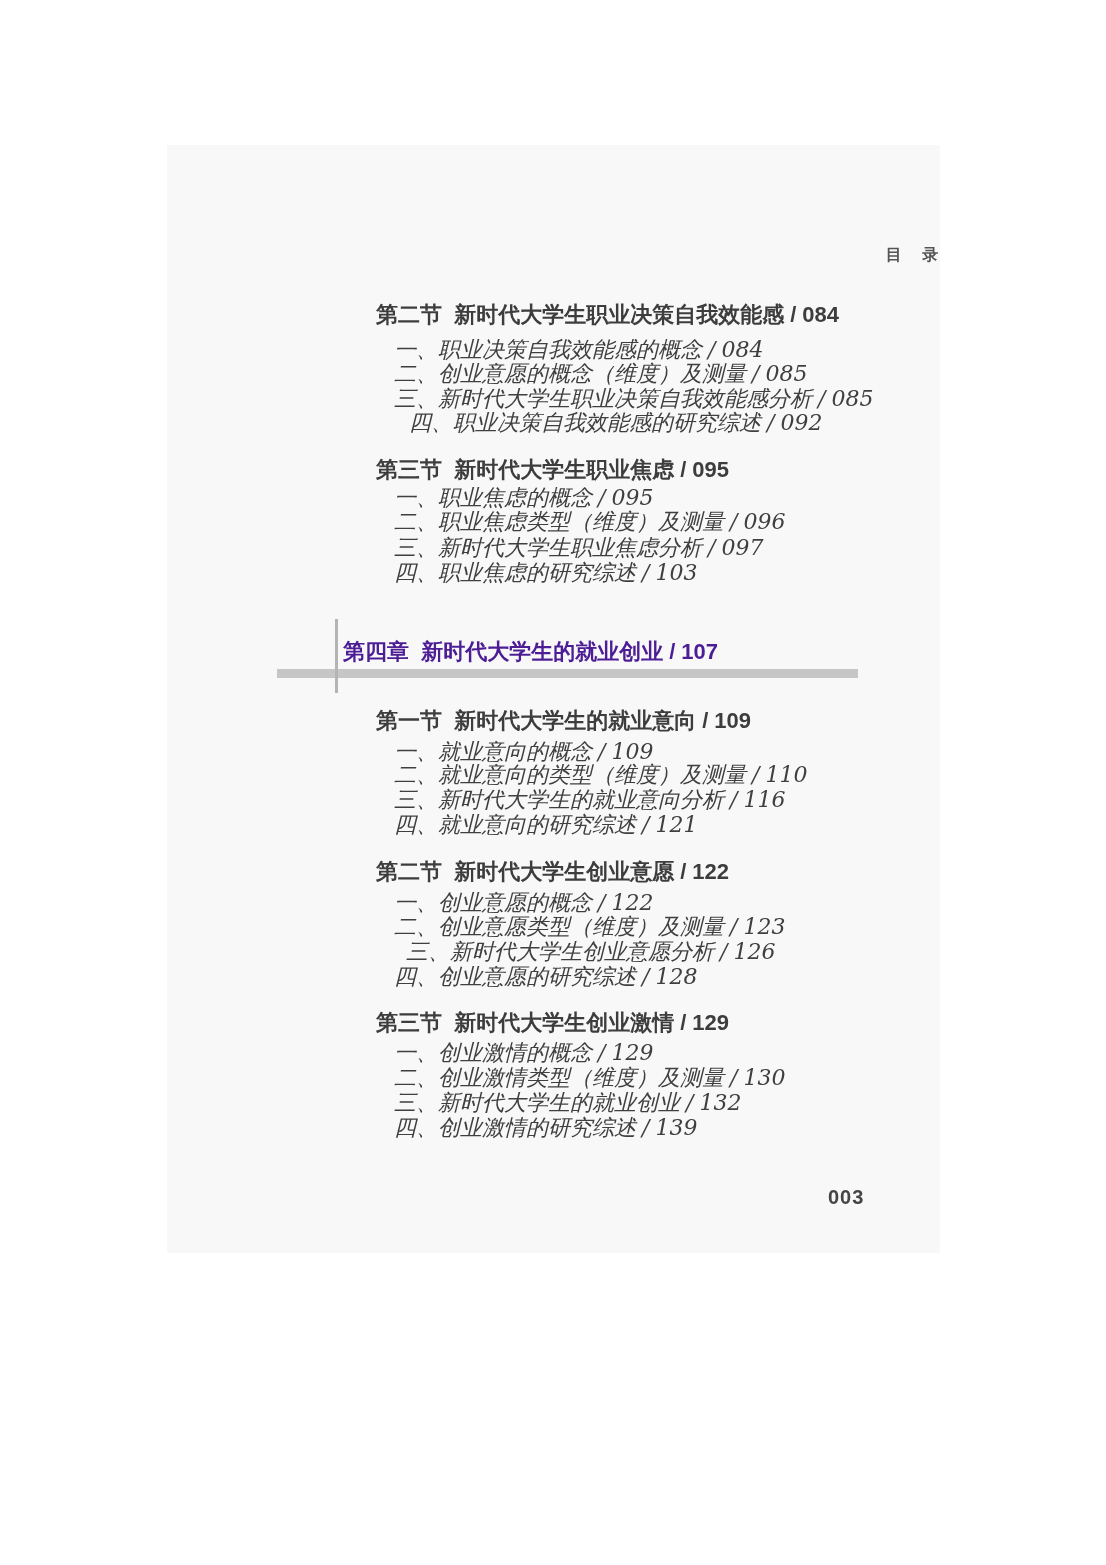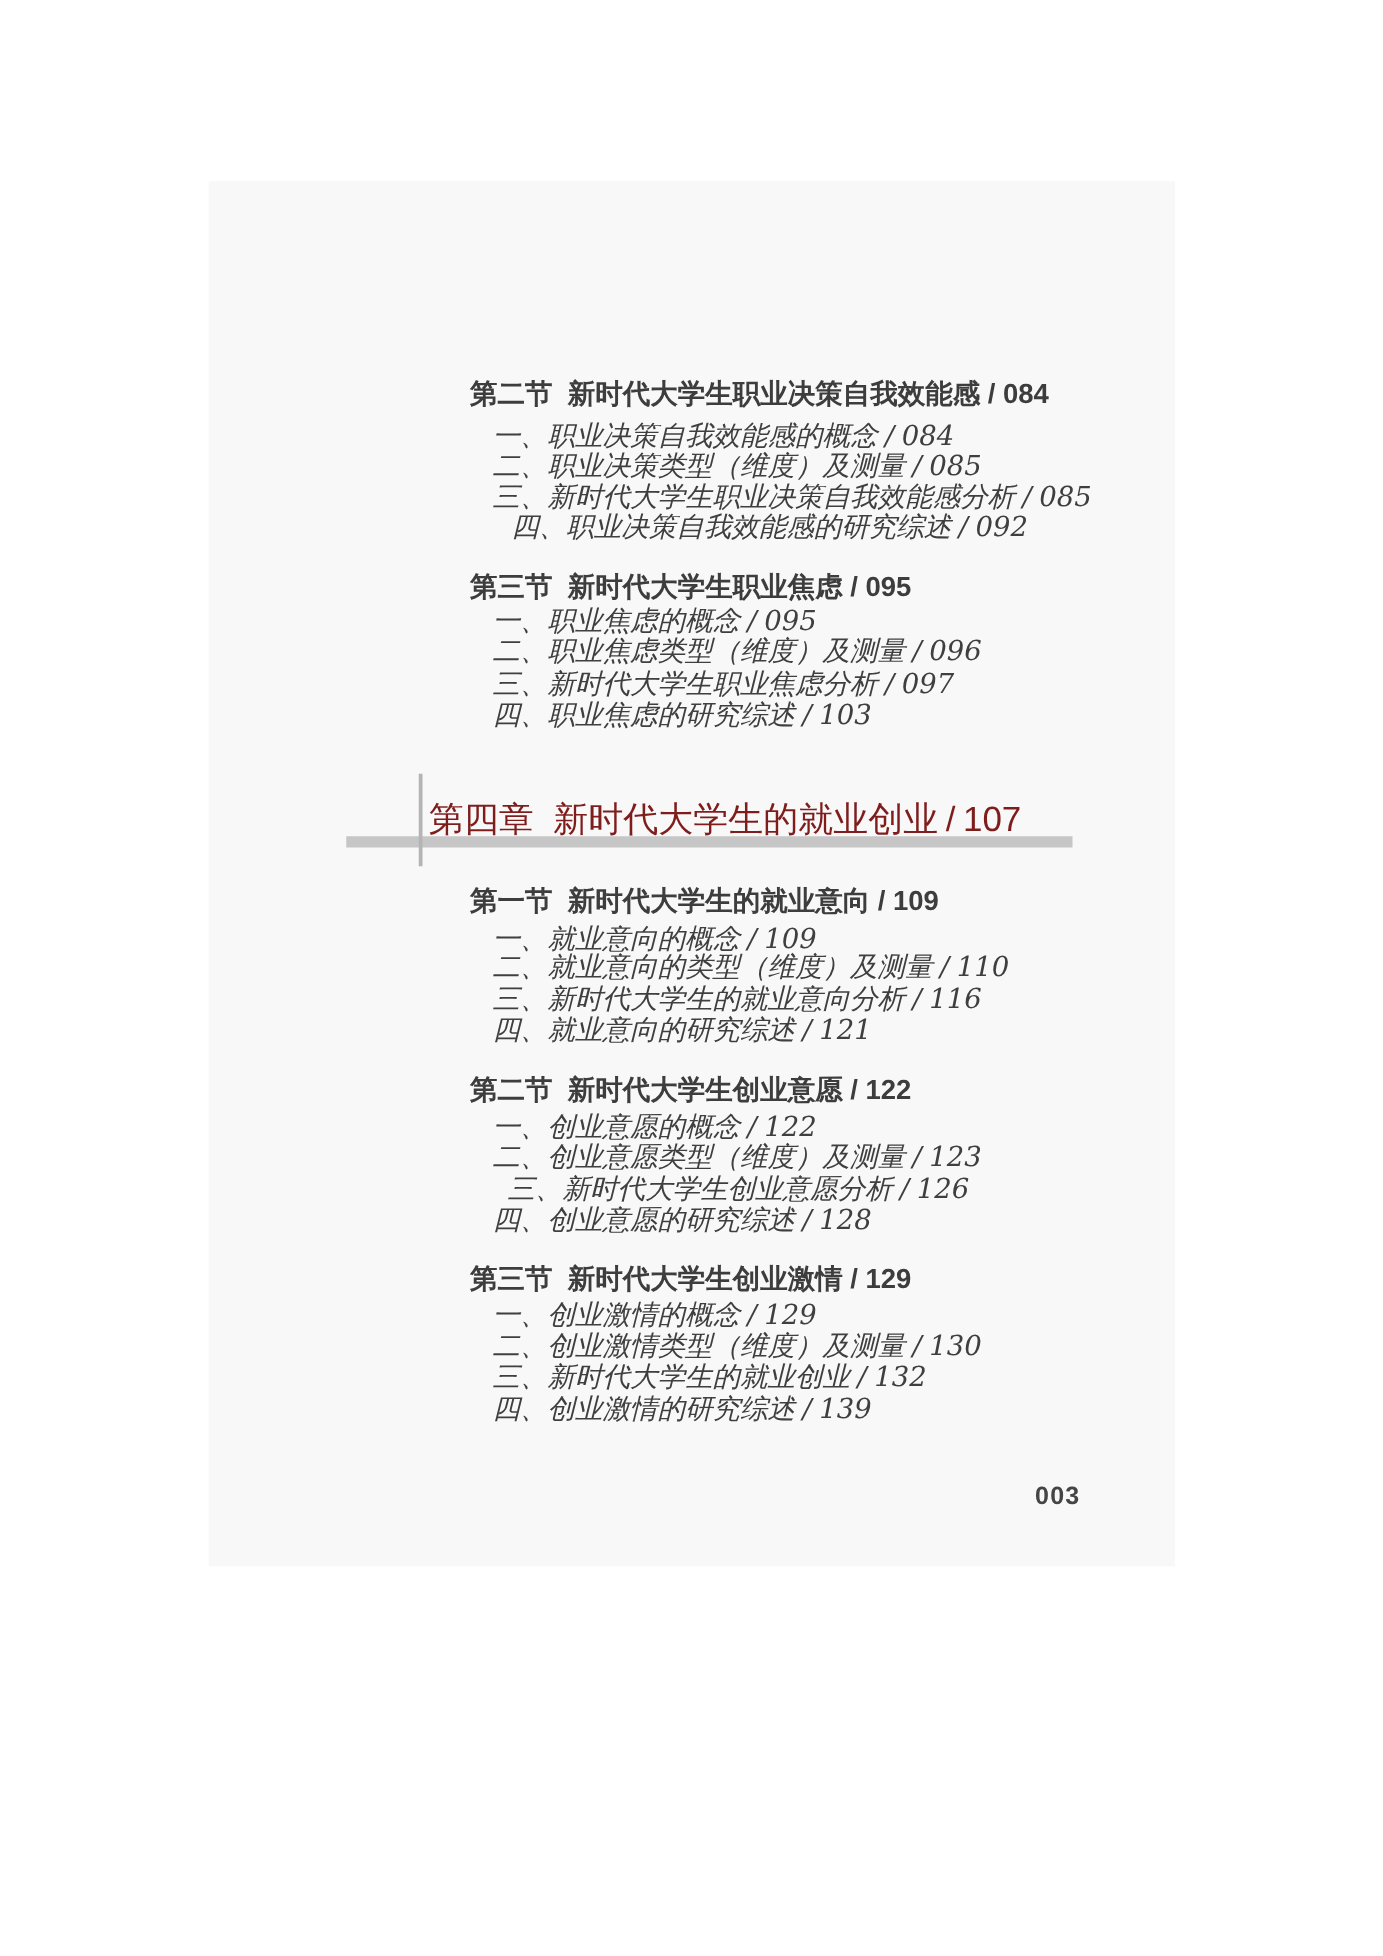--- a/index.html
+++ b/index.html
@@ -37,23 +37,23 @@
     font-weight: bold;
     color: #3d3d3d;
   }
   .item {
     font-size: 22px;
     font-family: "DejaVu Serif", serif;
     font-style: italic;
     color: #3f3f3f;
   }
   .chapter-h {
-    font-size: 28px;
-    font-weight: normal;
-    color: #7f1d1d;
+    font-size: 22px;
+    font-weight: bold;
+    color: #4c1d95;
     z-index: 3;
   }
   .vline {
     width: 3px;
     background: #b4b4b4;
     z-index: 2;
   }
   .hbar {
     background: #c6c6c6;
     z-index: 1;
@@ -64,24 +64,27 @@
     color: #454545;
     letter-spacing: 1px;
   }
   .sep { margin: 0 6px; }
 </style>
 </head>
 <body>
 
 <div class="sheet">
 
+  <div class="abs hdr" style="left:645px; top:81px;">
+    <span>目 录</span>
+  </div>
 
   <div class="abs section-h" style="left:209px; top:157px;"><span>第二节  新时代大学生职业决策自我效能感</span><span class="sep">/</span><span>084</span></div>
   <div class="abs item" style="left:227px; top:192px;"><span>一、职业决策自我效能感的概念</span><span class="sep">/</span><span>084</span></div>
-  <div class="abs item" style="left:227px; top:216px;"><span>二、职业决策类型（维度）及测量</span><span class="sep">/</span><span>085</span></div>
+  <div class="abs item" style="left:227px; top:216px;"><span>二、创业意愿的概念（维度）及测量</span><span class="sep">/</span><span>085</span></div>
   <div class="abs item" style="left:227px; top:241px;"><span>三、新时代大学生职业决策自我效能感分析</span><span class="sep">/</span><span>085</span></div>
   <div class="abs item" style="left:242px; top:265px;"><span>四、职业决策自我效能感的研究综述</span><span class="sep">/</span><span>092</span></div>
 
   <div class="abs section-h" style="left:209px; top:312px;"><span>第三节  新时代大学生职业焦虑</span><span class="sep">/</span><span>095</span></div>
   <div class="abs item" style="left:227px; top:340px;"><span>一、职业焦虑的概念</span><span class="sep">/</span><span>095</span></div>
   <div class="abs item" style="left:227px; top:364px;"><span>二、职业焦虑类型（维度）及测量</span><span class="sep">/</span><span>096</span></div>
   <div class="abs item" style="left:227px; top:390px;"><span>三、新时代大学生职业焦虑分析</span><span class="sep">/</span><span>097</span></div>
   <div class="abs item" style="left:227px; top:415px;"><span>四、职业焦虑的研究综述</span><span class="sep">/</span><span>103</span></div>
 
   <div class="abs vline" style="left:168px; top:474px; height:74px;"></div>

